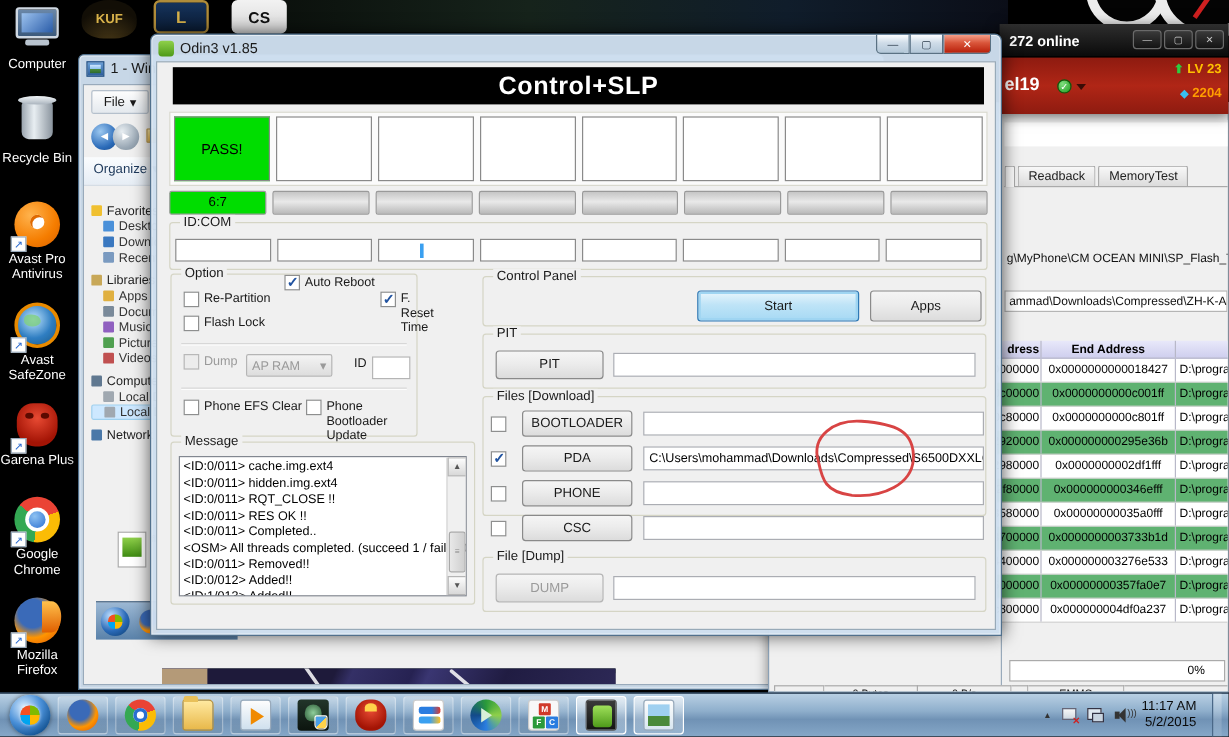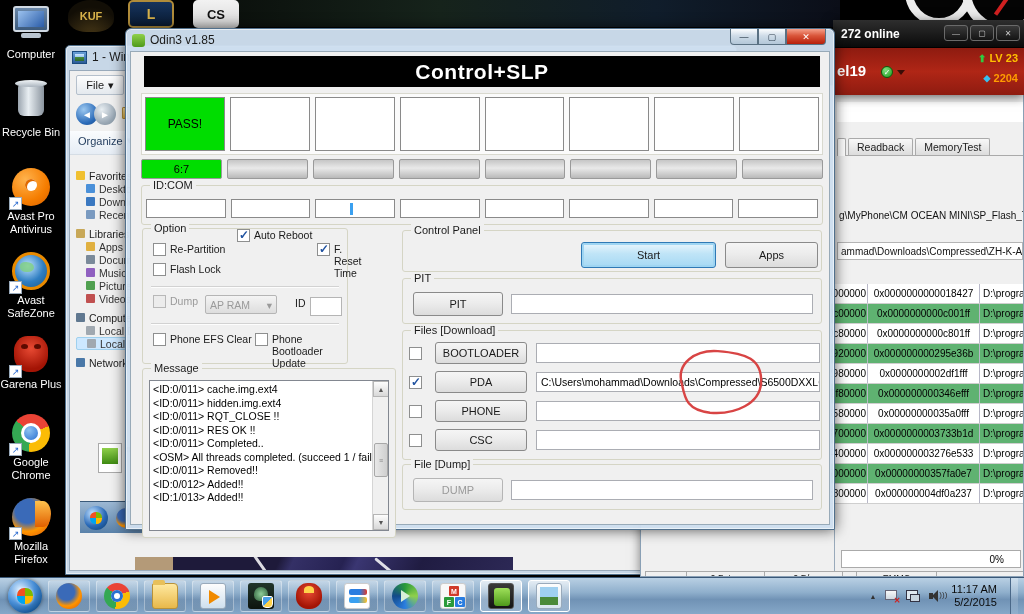--- a/index.html
+++ b/index.html
@@ -66,24 +66,24 @@
   .progrow { position:absolute; left:10px; top:107px; width:682px; height:20px; display:flex; gap:5px; }
   .progseg { flex:1; border:1px solid #9a9a9a; border-radius:2px; background:linear-gradient(#c6c6c6,#e9e9e9 45%,#b9b9b9); }
   .progseg.done { background:#00dd00; display:flex; align-items:center; justify-content:center; font-size:11px; }
   .groupbox { position:absolute; border:1px solid #d5d5c5; border-radius:3px; background:#f0f0f0; }
   .groupbox > .glabel { position:absolute; top:-7px; left:8px; background:#f0f0f0; padding:0 3px; font-size:11px; color:#1a1a1a; }
   #idcom { left:10px; top:133px; width:682px; height:40px; }
   .idcomrow { position:absolute; left:4px; right:4px; top:13px; display:flex; gap:5px; }
   .idbox { flex:1; height:19px; background:#fff; border:1px solid #8a8a8a; position:relative; }
   .caret { position:absolute; left:44%; top:3px; width:3px; height:12px; background:#3aa0f0; }
   #optiongrp { left:11px; top:176px; width:206px; height:136px; }
-  #msggrp { left:11px; top:316px; width:254px; height:170px; }
+  #msggrp { left:11px; top:316px; width:254px; height:136px; }
   #ctrlgrp { left:271px; top:178px; width:420px; height:42px; }
   #pitgrp  { left:271px; top:226px; width:420px; height:46px; }
-  #filesgrp{ left:271px; top:278px; width:420px; height:130px; }
+  #filesgrp{ left:271px; top:278px; width:420px; height:100px; }
   #dumpgrp { left:271px; top:412px; width:420px; height:46px; }
   .cb { width:13px; height:13px; background:#fff; border:1px solid #8e8f8f; display:inline-block; position:relative; flex:none; }
   .cb.checked::after { content:"✓"; position:absolute; left:1px; top:-2px; font-size:12px; font-weight:bold; color:#2153a0; }
   .cb.disabled { background:#ececec; border-color:#b8b8b8; }
   .optrow { position:absolute; display:flex; align-items:flex-start; gap:4px; font-size:10.5px; color:#1a1a1a; }
   .optrow.gray { color:#9a9a9a; }
   .sepline { position:absolute; left:8px; right:8px; height:2px; border-top:1px solid #d2d2d2; border-bottom:1px solid #fdfdfd; }
   .combo { width:72px; height:19px; background:linear-gradient(#f4f4f4,#ddd); border:1px solid #b5b5b5; border-radius:2px;
     font-size:10.5px; color:#9a9a9a; display:flex; align-items:center; padding:0 4px; justify-content:space-between; }
   .smallfield { width:32px; height:19px; background:#fff; border:1px solid #b5b5b5; }
@@ -420,20 +420,25 @@
       <div class="sp-white"></div>
       <div class="sp-tabs">
         <div class="sp-tabfrag"></div>
         <div class="sp-tab">Readback</div>
         <div class="sp-tab">MemoryTest</div>
       </div>
       <div class="sp-path1">g\MyPhone\CM OCEAN MINI\SP_Flash_Tool_5.13</div>
       <div class="sp-field">ammad\Downloads\Compressed\ZH-K-ARES-WCD</div>
     </div>
     <div class="sp-table">
+      <div class="sp-tr head">
+        <div class="sp-td c1">dress</div>
+        <div class="sp-td c2">End Address</div>
+        <div class="sp-td c3"></div>
+      </div>
       <div class="sp-tr">
           <div class="sp-td c1">0000000</div>
           <div class="sp-td c2">0x0000000000018427</div>
           <div class="sp-td c3">D:\programin</div>
         </div>
       <div class="sp-tr green">
           <div class="sp-td c1">0c00000</div>
           <div class="sp-td c2">0x0000000000c001ff</div>
           <div class="sp-td c3">D:\programin</div>
         </div>

